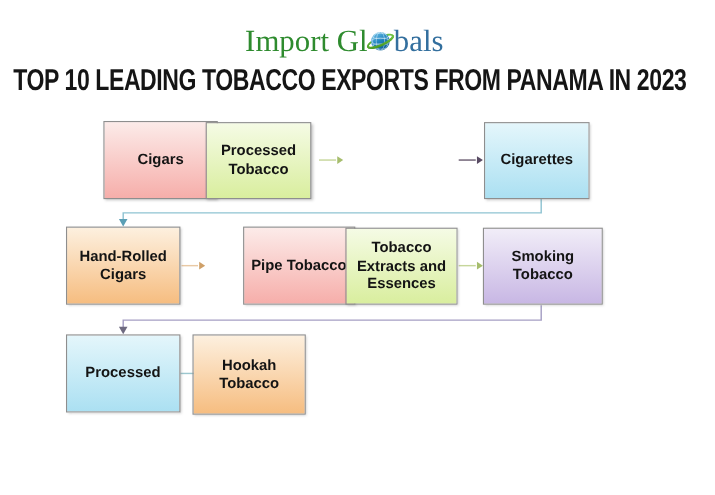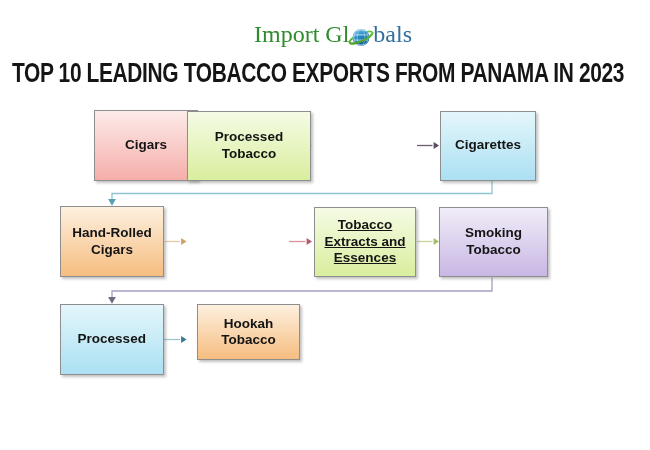--- a/index.html
+++ b/index.html
@@ -3,24 +3,23 @@
 <meta charset="utf-8">
 <style>
   html,body{margin:0;padding:0;background:#ffffff;}
   #canvas{
     position:relative;width:650px;height:450px;background:#ffffff;overflow:hidden;
     font-family:"Liberation Sans",sans-serif;
   }
   
   .logo{
     position:absolute;top:22px;left:313px;transform:translateX(-50%);
-    white-space:nowrap;display:flex;align-items:flex-start;
-    font-family:"Liberation Serif",serif;font-size:24px;font-weight:400;
+    white-space:nowrap;display:flex;align-items:flex-end;
+    font-family:"Liberation Serif",serif;font-size:28px;font-weight:400;
     line-height:24px;
-    margin-left:20px;
   }
   .logo-green{color:var(--logo-green,#2f9230);}
   .logo-blue{color:var(--logo-blue,#336f9e);}
   .globe{width:26px;height:25px;margin:3px -1px 0;display:block;}
   
   .title{
     position:absolute;top:57px;left:12px;text-align:left;
     font-size:27.5px;font-weight:700;color:#151515;letter-spacing:-0.5px;
     white-space:nowrap;margin:0;
   }
@@ -139,37 +138,40 @@
 
     <g>
       <line class="edge edge-cyan" x1="164" y1="339.5" x2="180" y2="339.5"></line>
       <polygon class="head-cyan" points="181.1,336 186.5,339.5 181.1,343"></polygon>
     </g>
   </svg>
 
   <div class="node node-pink" style="left:60px;top:110px;width:104px;height:71px;">
       <span>Cigars</span>
     </div>
-  <div class="node node-green" style="left:187px;top:110.5px;width:124px;height:70px;">
+  <div class="node node-green" style="left:187px;top:110.5px;width:96px;height:70px;">
       <span>Processed Tobacco</span>
     </div>
   <div class="node node-blue" style="left:440px;top:110.5px;width:96px;height:70px;">
       <span>Cigarettes</span>
     </div>
 
   <div class="node node-orange" style="left:60px;top:206px;width:104px;height:71px;">
       <span>Hand-Rolled Cigars</span>
     </div>
-  <div class="node node-green" style="left:314px;top:206.5px;width:102px;height:70.5px;text-decoration:underline;">
+  <div class="node node-pink" style="left:187px;top:206px;width:101.5px;height:71px;">
+      <span>Pipe Tobacco</span>
+    </div>
+  <div class="node node-green" style="left:314px;top:206.5px;width:102px;height:70.5px;">
       <span>Tobacco Extracts and Essences</span>
     </div>
   <div class="node node-purple" style="left:439px;top:206.5px;width:109px;height:70.5px;">
       <span>Smoking Tobacco</span>
     </div>
 
   <div class="node node-blue" style="left:60px;top:304px;width:103.5px;height:71px;">
       <span>Processed</span>
     </div>
-  <div class="node node-orange" style="left:197px;top:304px;width:103px;height:56px;">
+  <div class="node node-orange" style="left:175px;top:304px;width:103px;height:73px;">
       <span>Hookah Tobacco</span>
     </div>
 
 </div>
 
 </body></html>

